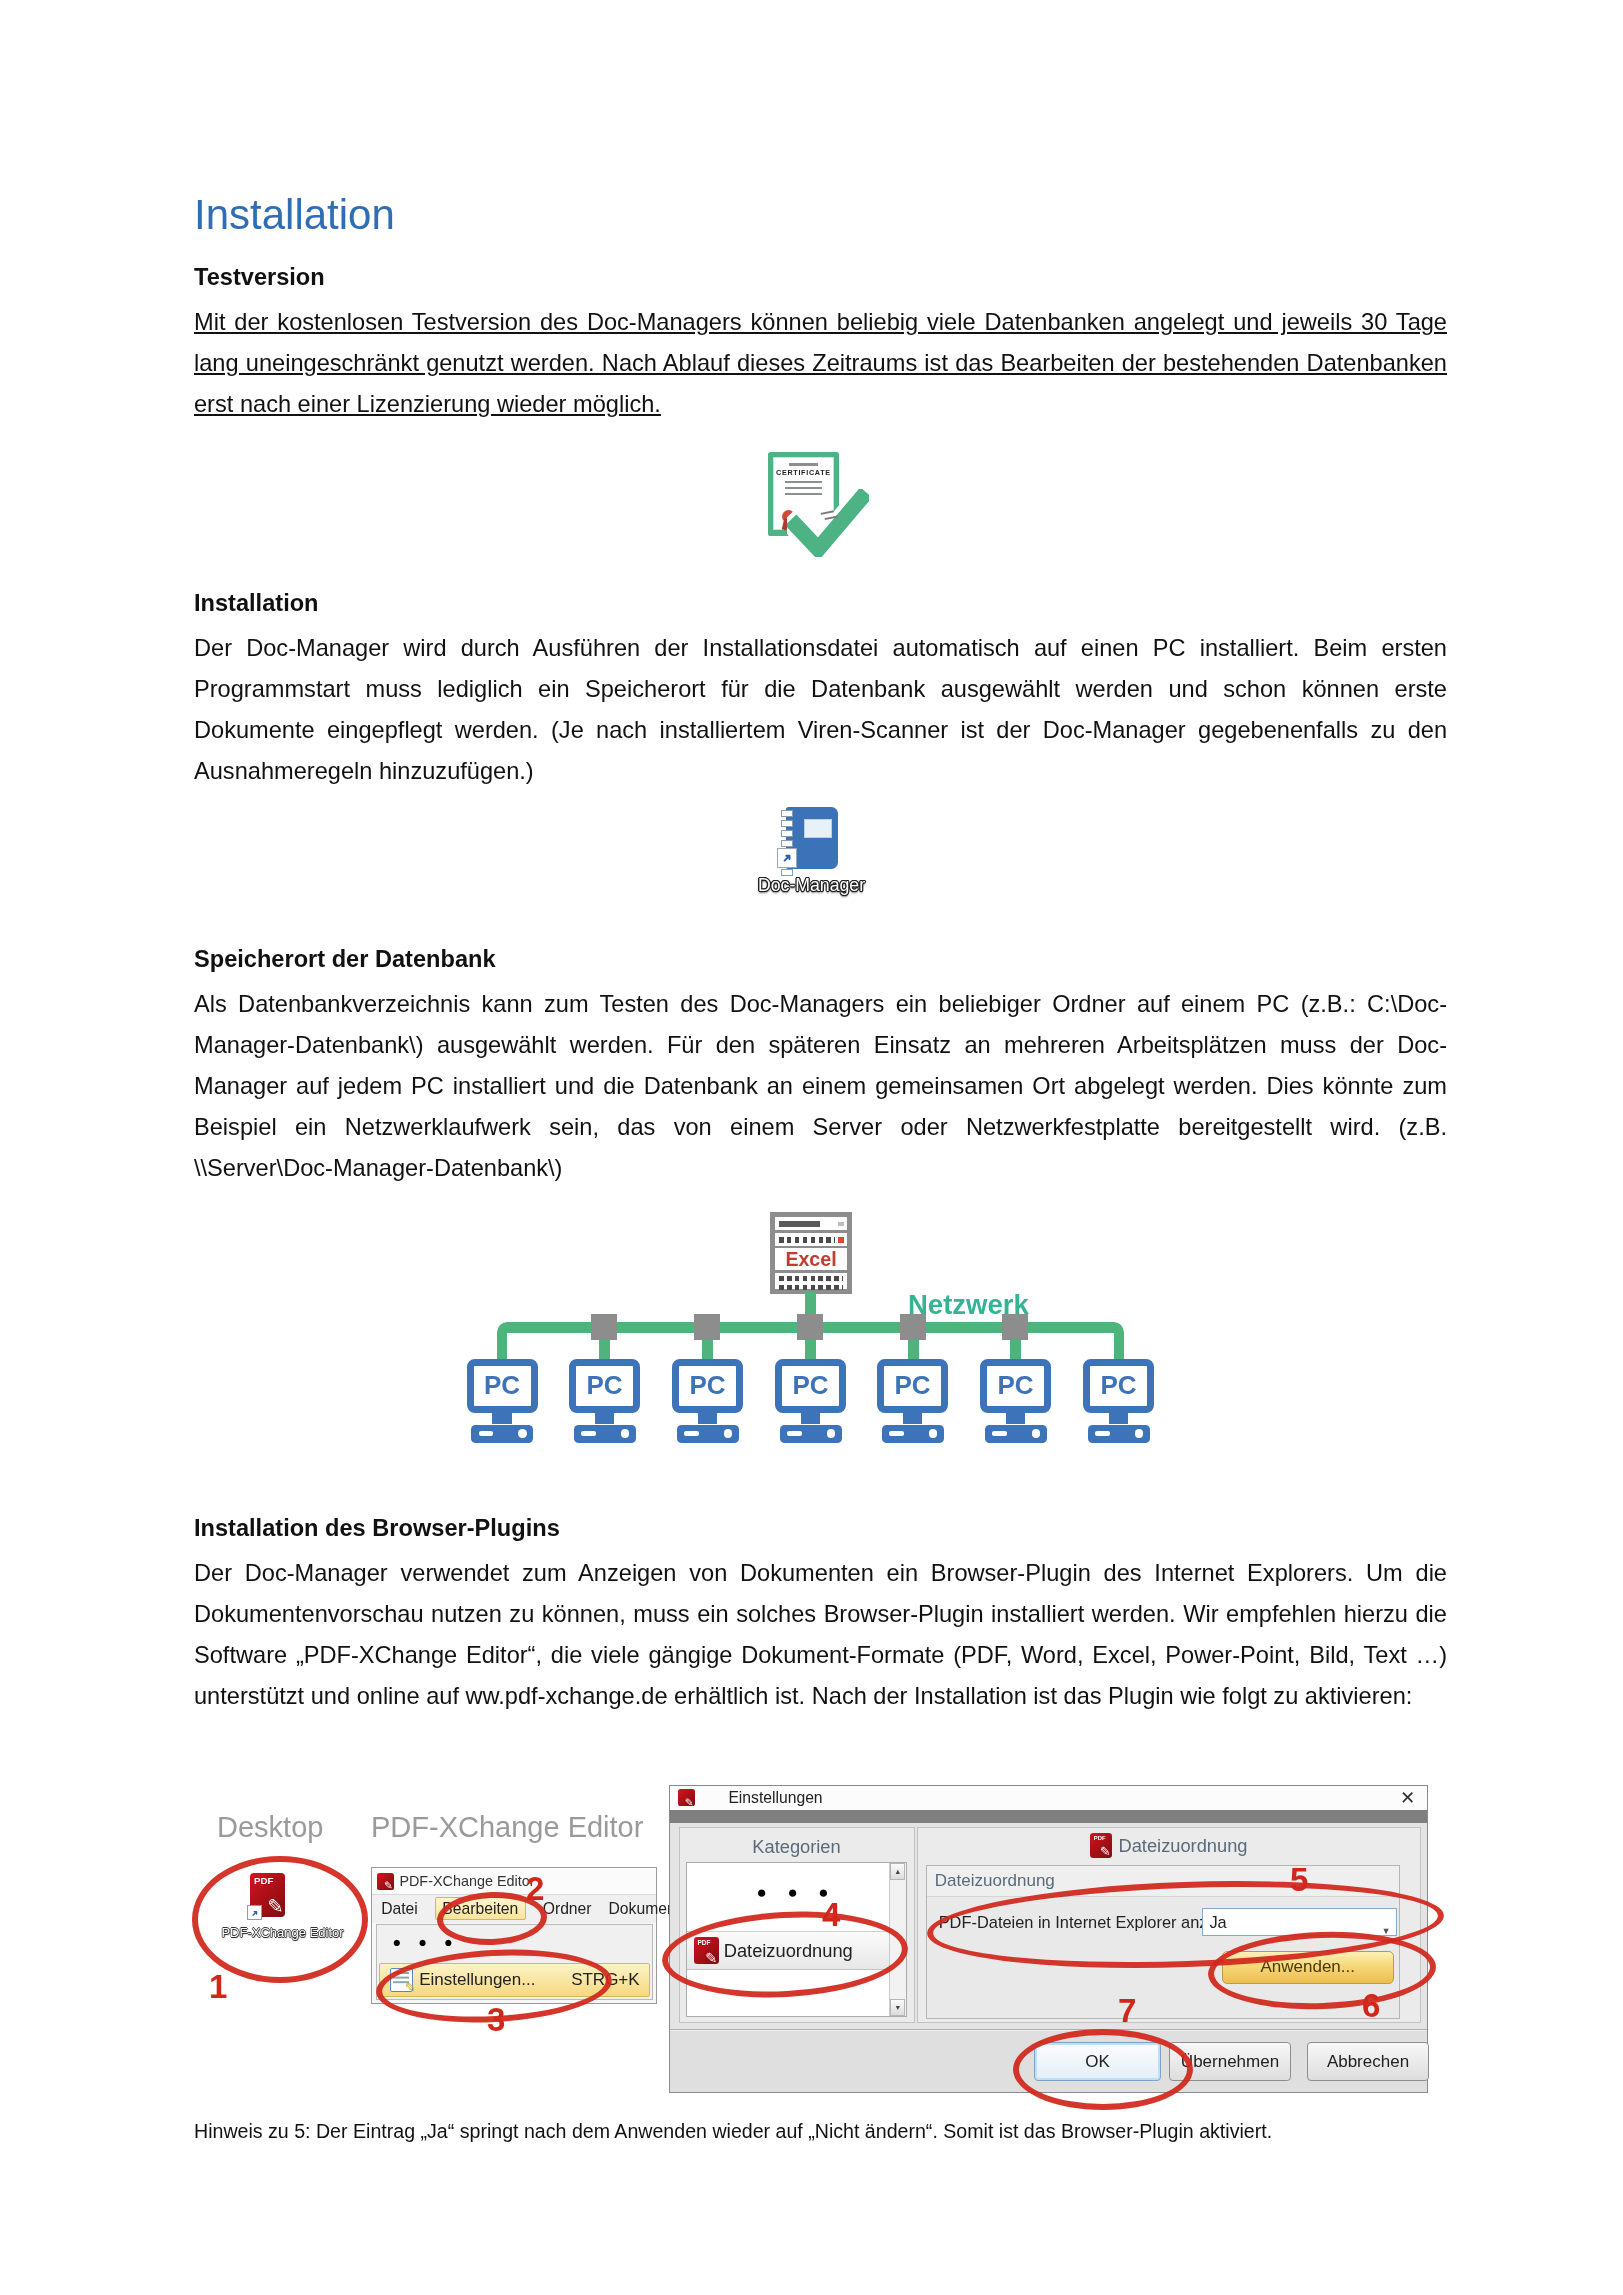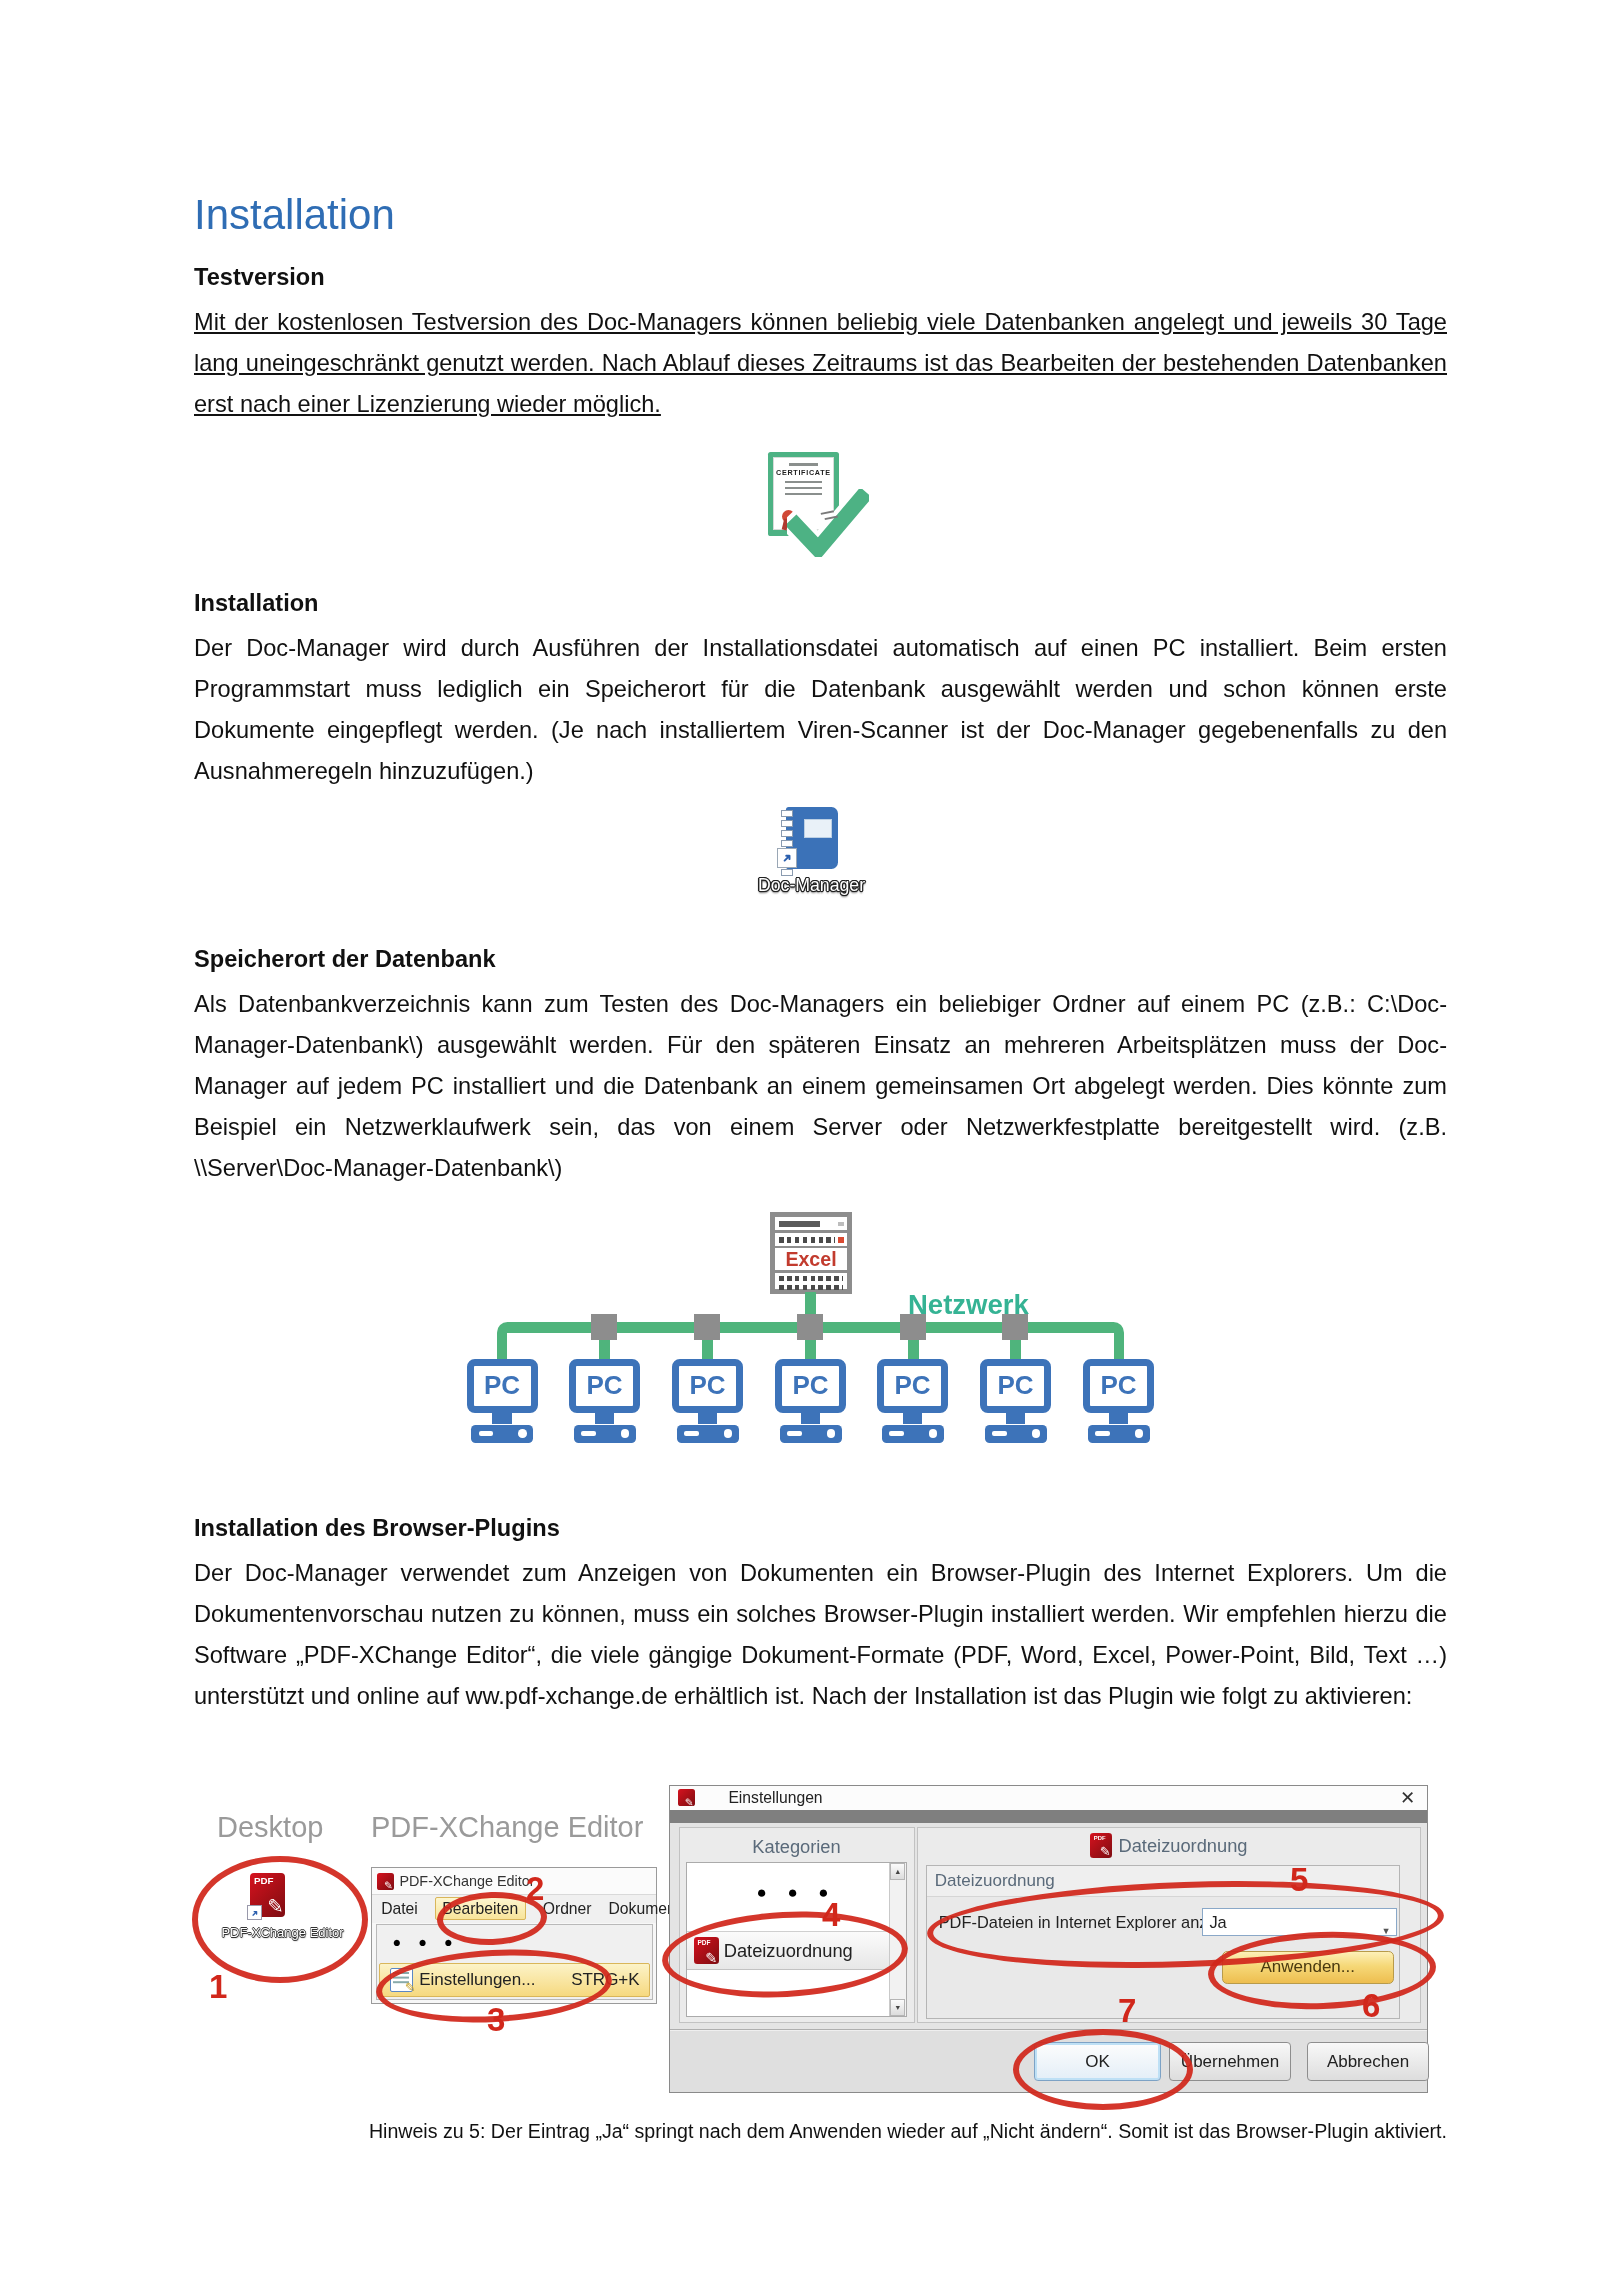--- a/index.html
+++ b/index.html
@@ -9,21 +9,21 @@
 
   
   .doc-title{left:194px;top:191px;font-size:42px;color:#2F6DB4;font-weight:400;}
   .sec-head{left:194px;width:1253px;font-size:23.6px;font-weight:bold;color:#111;}
   .sec-body{left:194px;width:1253px;font-size:23.6px;line-height:41px;color:#111;
             text-align:justify;}
   .h-test{top:264px;} .p-test{top:302px;text-decoration:underline;}
   .h-inst{top:590px;} .p-inst{top:628px;}
   .h-speich{top:946px;} .p-speich{top:984px;}
   .h-brow{top:1515px;} .p-brow{top:1553px;}
-  .footnote{left:194px;top:2120px;width:1253px;font-size:19.6px;color:#111;text-align:right;}
+  .footnote{left:194px;top:2120px;width:1253px;font-size:19.6px;color:#111;text-align:left;}
 
   
   .cert{left:764px;top:449px;width:105px;height:108px;}
   .cert-doc{position:absolute;left:3.9px;top:2.6px;width:71px;height:84px;background:#4DB284;
             border-radius:2.6px;padding:5.2px;box-sizing:border-box;}
   .cert-inner{width:100%;height:100%;background:#fff;border:1.3px solid #d7dbd9;box-sizing:border-box;
               text-align:center;position:relative;}
   .cert-topline{width:29px;height:2.6px;background:#8a8f8d;margin:5.2px auto 2.6px auto;}
   .cert-word{font-size:7.2px;font-weight:bold;color:#222;letter-spacing:0.7px;}
   .cert-line{width:37px;height:2px;background:#8a8f8d;margin:3.9px auto 0 auto;}

